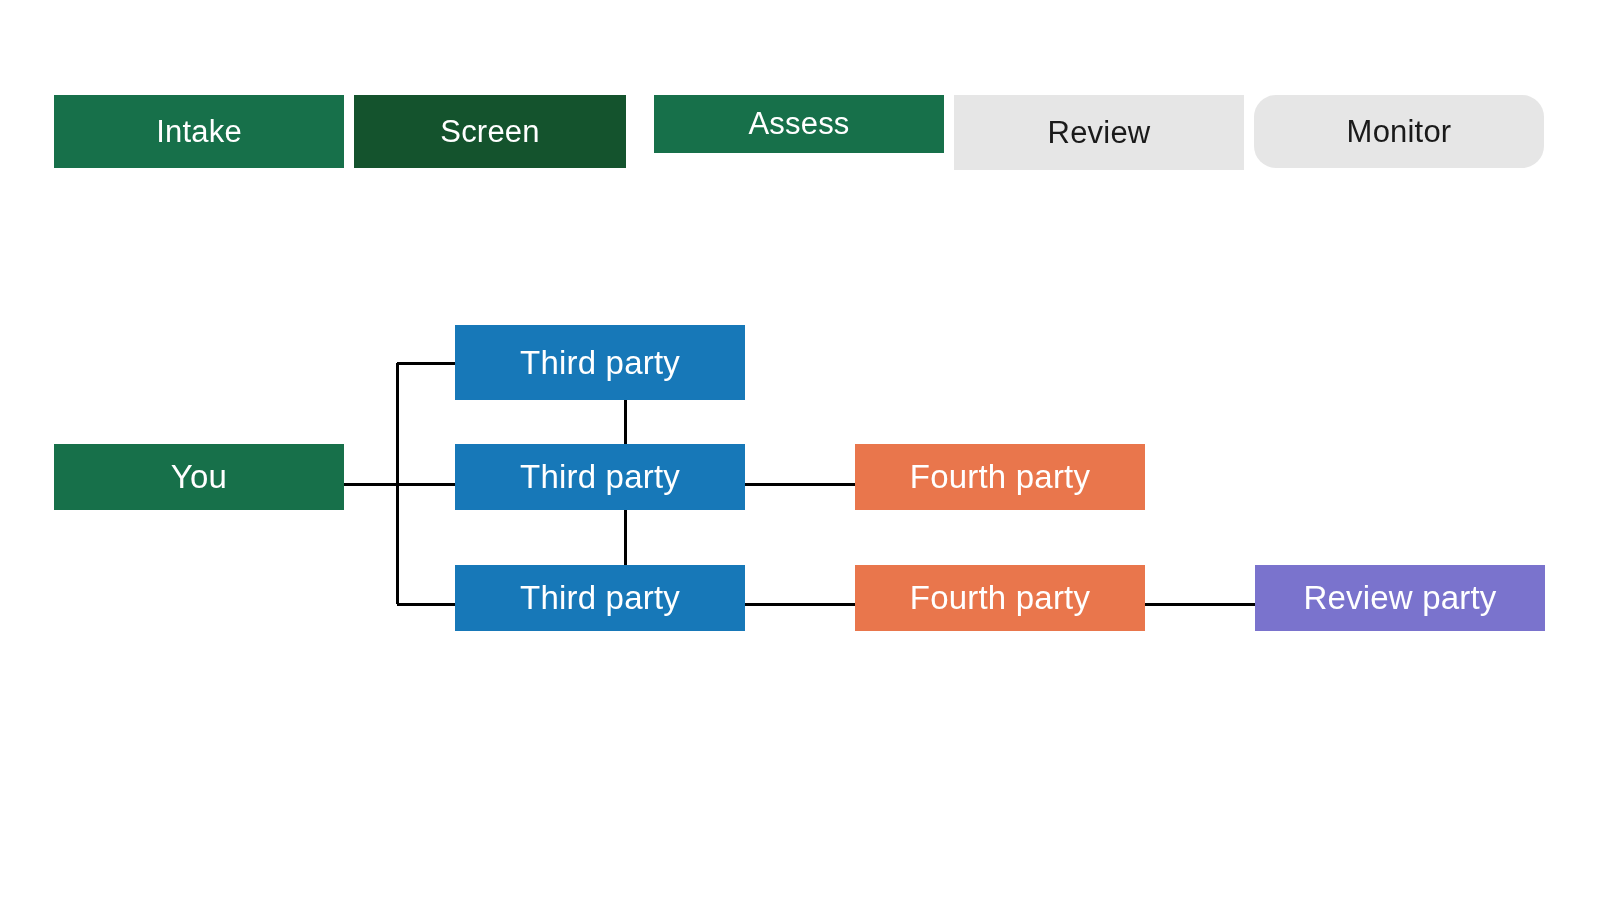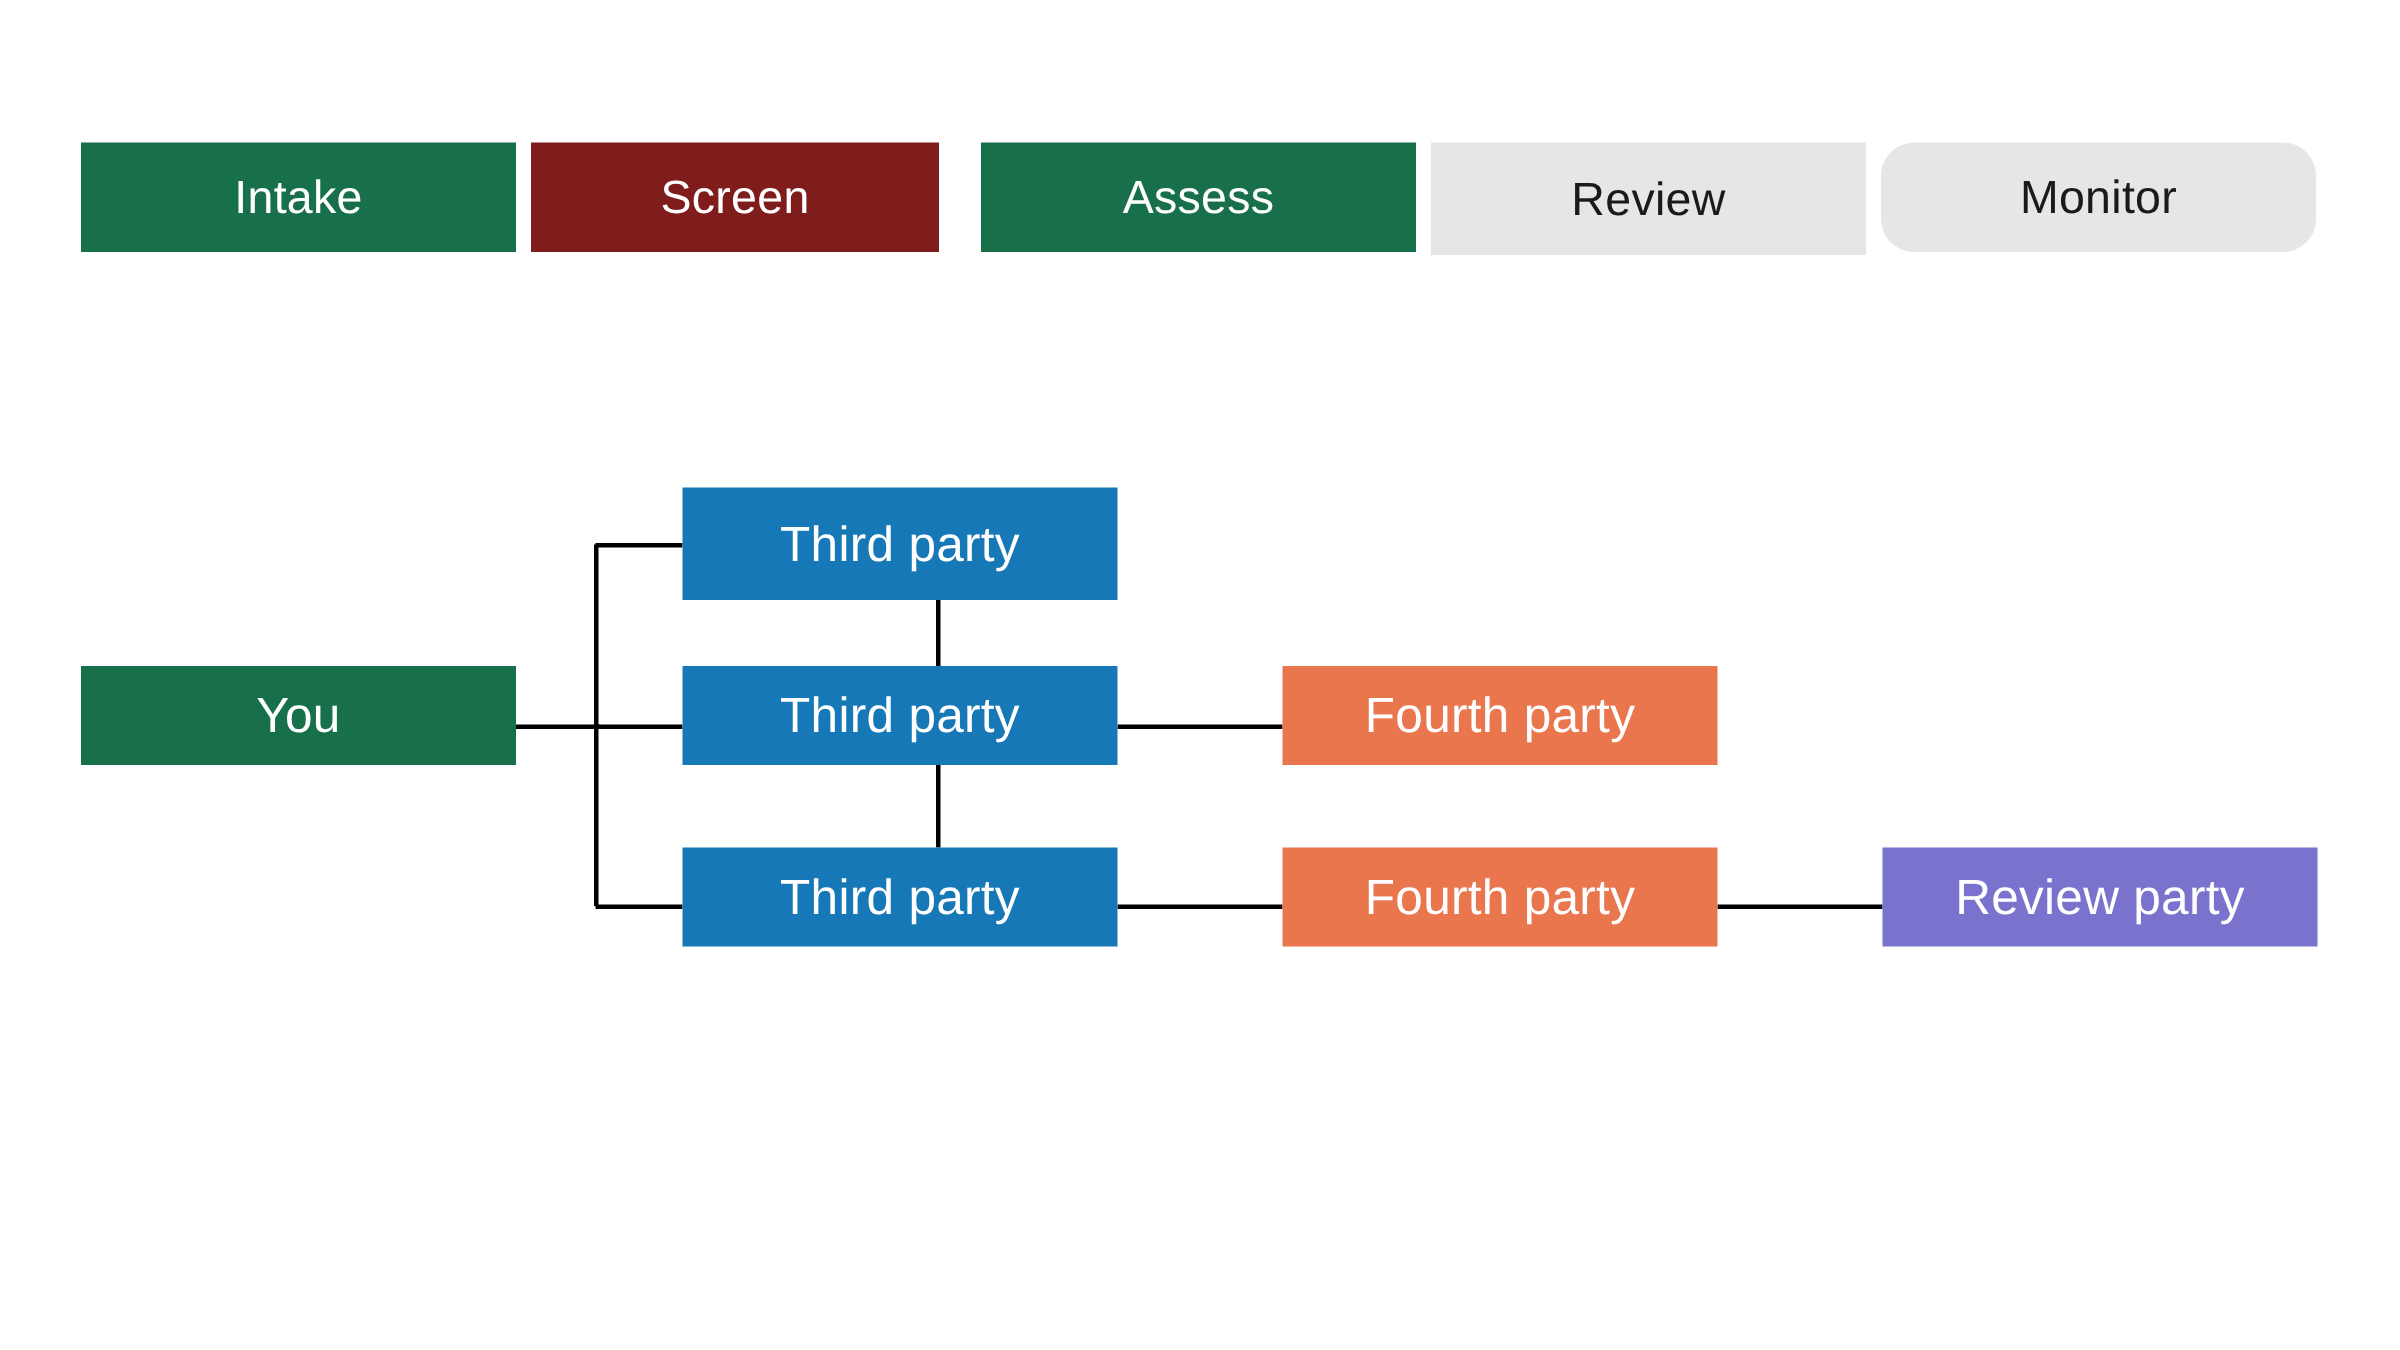--- a/index.html
+++ b/index.html
@@ -68,24 +68,24 @@
 </style>
 </head>
 <body>
 
 <div id="canvas">
 
   <div id="stage-bar">
       <div class="stage active" style="left: 54px; top: 95px; width: 290px; height: 73px; background: rgb(23, 112, 74);">
         <span>Intake</span>
       </div>
-      <div class="stage active" style="left: 354px; top: 95px; width: 272px; height: 73px; background: #7f1d1d;">
+      <div class="stage active" style="left: 354px; top: 95px; width: 272px; height: 73px; background: #14532d;">
         <span>Screen</span>
       </div>
-      <div class="stage active" style="left: 654px; top: 95px; width: 290px; height: 73px; background: rgb(23, 112, 74);">
+      <div class="stage active" style="left: 654px; top: 95px; width: 290px; height: 58px; background: rgb(23, 112, 74);">
         <span>Assess</span>
       </div>
       <div class="stage inactive" style="left: 954px; top: 95px; width: 290px; height: 75px; background: rgb(230, 230, 230);">
         <span>Review</span>
       </div>
       <div class="stage inactive" style="left: 1254px; top: 95px; width: 290px; height: 73px; background: rgb(230, 230, 230); border-radius: 22px;">
         <span>Monitor</span>
       </div>
     </div>
 

